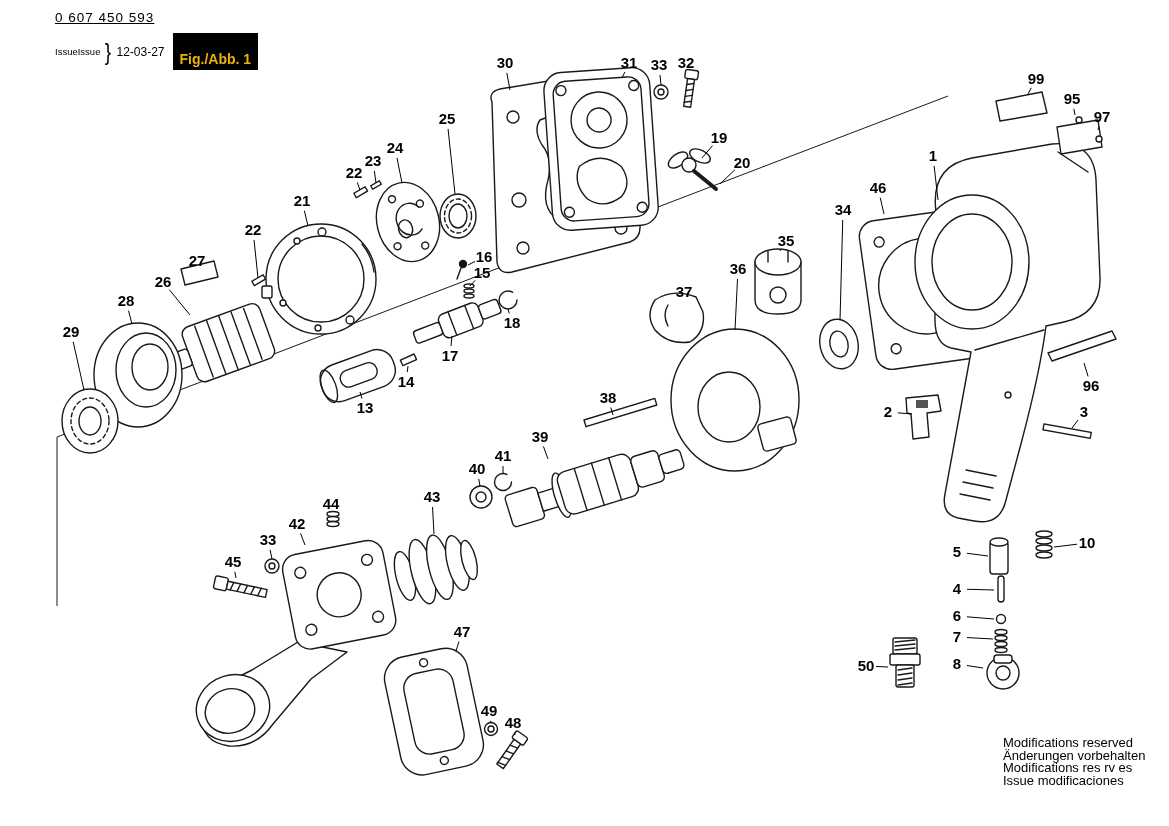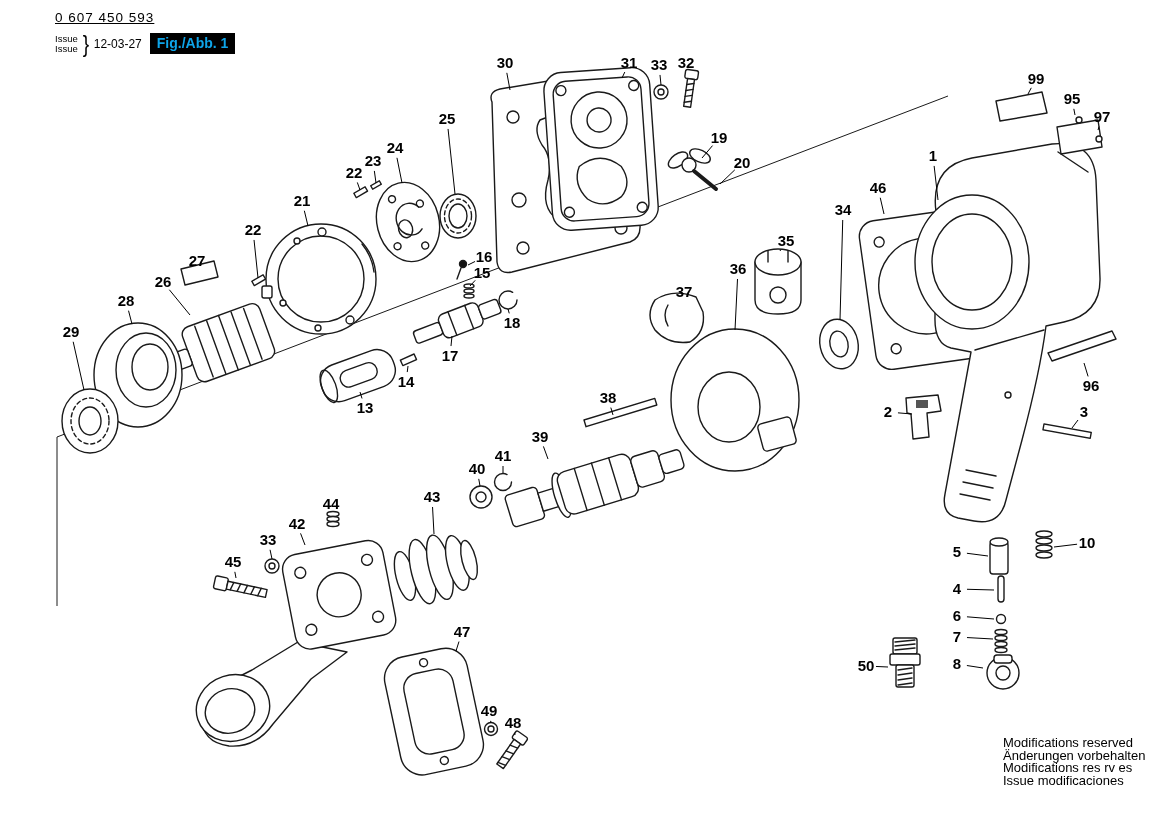--- a/index.html
+++ b/index.html
@@ -3,24 +3,24 @@
 <meta charset="utf-8">
 <style>
   html,body{margin:0;padding:0;}
   body{
     width:1169px;height:826px;background:#ffffff;position:relative;
     font-family:"Liberation Sans", sans-serif;color:#000;overflow:hidden;
   }
   .header{position:absolute;left:55px;top:10px;}
   .part-number{font-size:13.5px;letter-spacing:1px;text-decoration:underline;}
   .issue-row{display:flex;align-items:center;gap:4px;margin-top:8px;}
-  .issue-stand{display:flex;flex-direction:column;font-size:9.5px;line-height:10px;text-align:right;}
+  .issue-stand{display:flex;flex-direction:row;font-size:9.5px;line-height:10px;text-align:right;}
   .brace{font-size:24px;font-weight:300;transform:scaleX(.8);line-height:20px;}
   .date{font-size:12px;margin-right:4px;}
-  .fig-box{background:#000;color:#0ea5e9;font-size:14px;font-weight:bold;padding:2px 7px 3px 7px;}
+  .fig-box{background:#000;color:#eab308;font-size:14px;font-weight:bold;padding:18px 7px 3px 7px;}
   .footer{position:absolute;left:1003px;top:737px;font-size:13px;line-height:12.5px;}
   svg.diagram{position:absolute;left:0;top:0;}
   .part *{vector-effect:non-scaling-stroke;}
   .part{fill:#ffffff;stroke:#1a1a1a;stroke-width:1.4;stroke-linejoin:round;stroke-linecap:round;}
   .leader{stroke:#000;stroke-width:1;}
   text.callout{font-family:"Liberation Sans",sans-serif;font-size:15px;font-weight:bold;fill:#000;text-anchor:middle;stroke:none;}
 </style>
 </head>
 <body>
 

